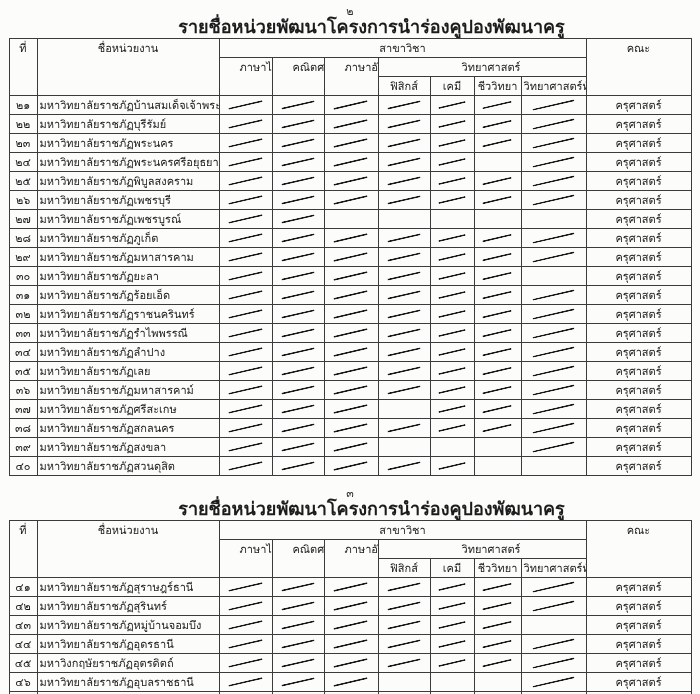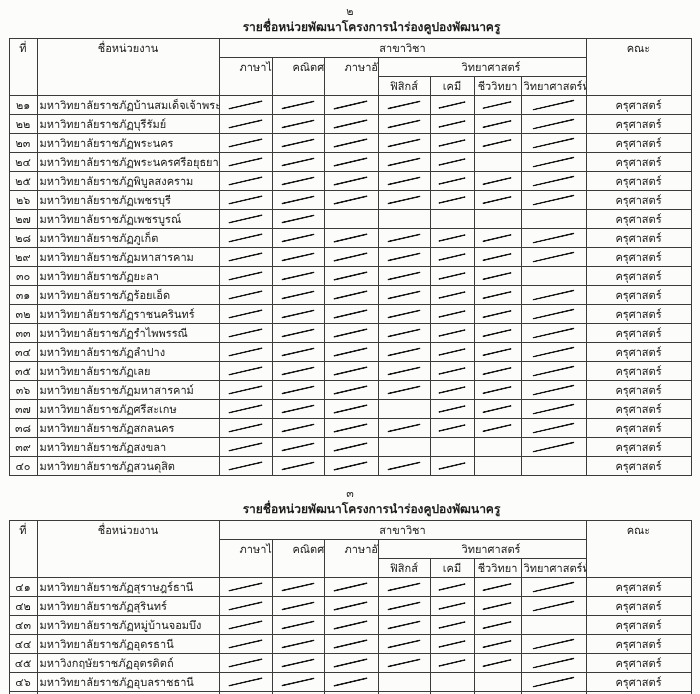--- a/index.html
+++ b/index.html
@@ -18,21 +18,21 @@
   .sheet { width: 700px; }
   .page-num {
     text-align: center;
     font-size: 11px;
     padding-top: 5px;
     line-height: 13px;
     color: #2a2a2a;
   }
   .doc-title {
     text-align: center;
-    font-size: 12px;
+    font-size: 18px;
     font-weight: bold;
     line-height: 17px;
     margin: 1px 0 2px 0;
     padding-left: 43px;
   }
   table.units {
     width: 682px;
     margin: 0 auto;
     border-collapse: collapse;
     table-layout: fixed;

